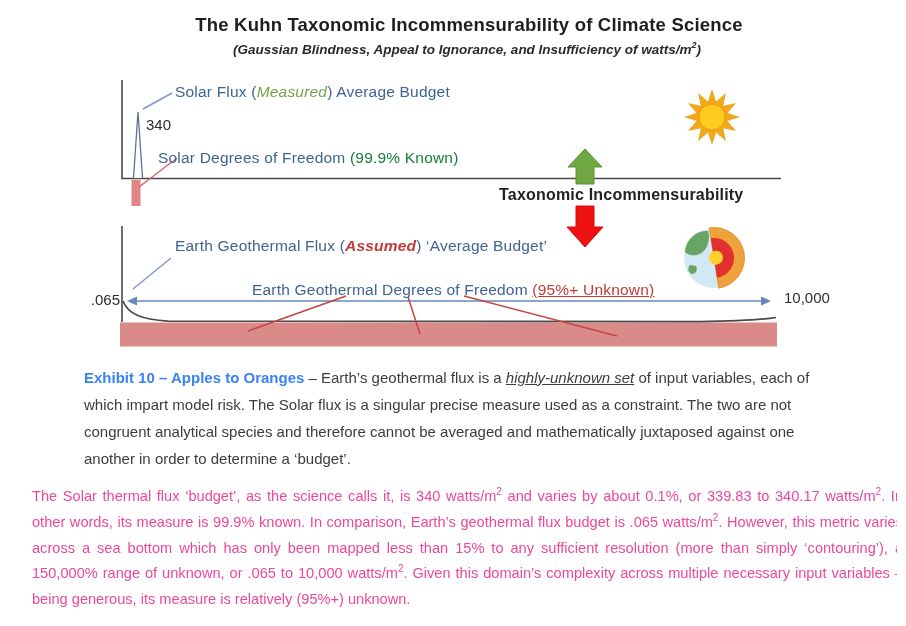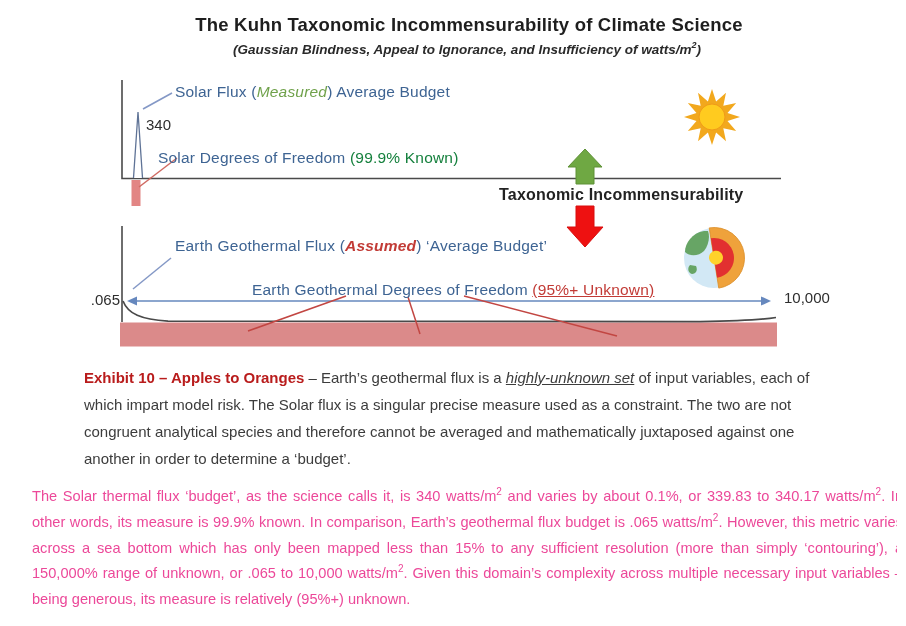--- a/index.html
+++ b/index.html
@@ -26,21 +26,21 @@
   .dlabel .red2{color:#C23B36;text-decoration:underline;}
   .val{font-size:15px;color:#2e2e2e;white-space:nowrap;}
   .center-label{
     font-size:16px;font-weight:600;color:#222222;white-space:nowrap;letter-spacing:.2px;
   }
   
   .caption{
     top:364px;left:84px;width:737px;
     font-size:15px;line-height:27px;color:#3c3c3c;
   }
-  .caption b{color:#b91c1c;}
+  .caption b{color:#3b82f6;}
   .caption .u{font-style:italic;text-decoration:underline;}
   .bodytext{
     top:484px;left:32px;width:871px;
     font-size:14.6px;line-height:25.8px;color:#ec4899;text-align:justify;
   }
   .bodytext sup{font-size:10px;line-height:0;}
   svg.layer{position:absolute;top:0;left:0;}
 </style>
 </head>
 <body>

